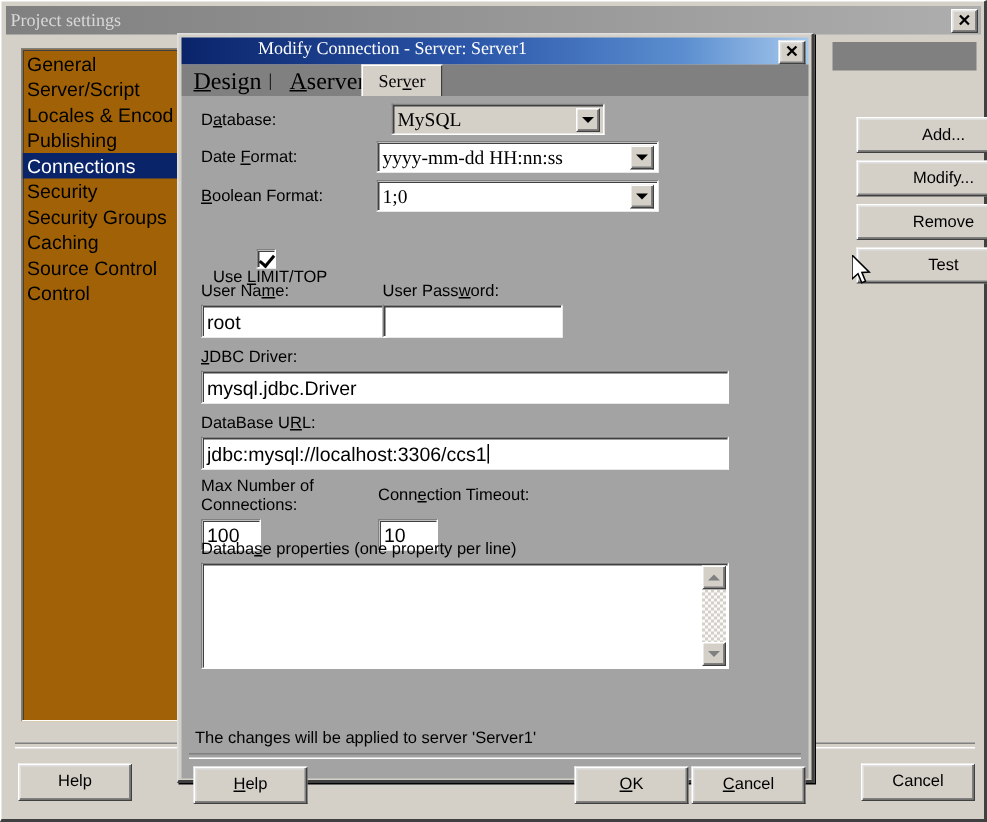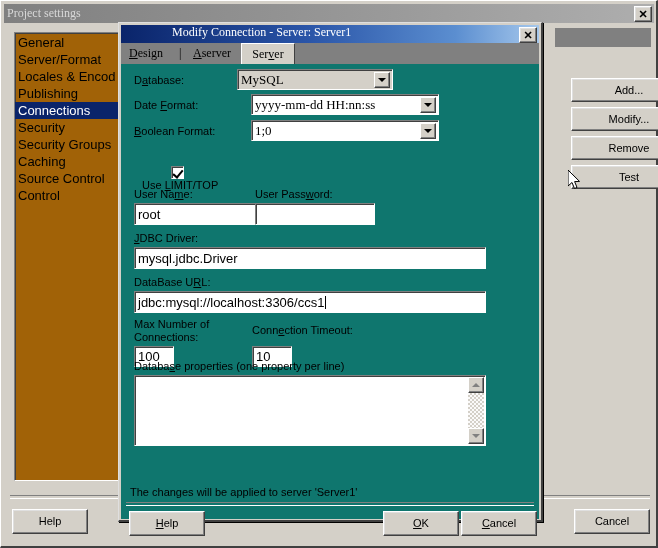--- a/index.html
+++ b/index.html
@@ -180,21 +180,21 @@
   #tabstrip {
     position: absolute;
     left: 2px; top: 20px;
     width: 418px; height: 21px;
     background: #808080;
     box-sizing: border-box;
   }
   .tab-flat {
     position: absolute;
     top: 3px;
-    font-size: 12px;
+    font-size: 16px;
     font-family: "Liberation Serif", serif;
     color: #000;
     white-space: nowrap;
     cursor: default;
   }
   .tab-flat u { text-decoration: underline; }
   #tab-design { left: 8px; }
   #tab-divider { left: 58px; top: 3px; font-size:12px; font-family:"Liberation Serif", serif; position:absolute; color:#000;}
   #tab-advanced { left: 72px; }
   #tab-server {
@@ -213,21 +213,21 @@
     box-sizing: border-box;
     cursor: default;
   }
   #tab-server u { text-decoration: underline; }
 
   
   #dlg-client {
     position: absolute;
     left: 2px; top: 41px;
     width: 418px; height: 455px;
-    background: #0f766e;
+    background: #a3a3a3;
   }
 
   .field-label {
     position: absolute;
     font-size: 11px;
     white-space: nowrap;
   }
   .combo {
     position: absolute;
     border-top: 1px solid #808080;
@@ -409,21 +409,21 @@
 
   <div id="bg-titlebar">
     <span id="bg-title-text">Project settings</span>
     <div id="bg-close" class="btn">✕</div>
   </div>
 
   <div id="bg-grayband"></div>
 
   <div id="sidebar-list">
     <div class="sb-item">General</div>
-    <div class="sb-item">Server/Format</div>
+    <div class="sb-item">Server/Script</div>
     <div class="sb-item">Locales &amp; Encod</div>
     <div class="sb-item">Publishing</div>
     <div class="sb-item selected">Connections</div>
     <div class="sb-item">Security</div>
     <div class="sb-item">Security Groups</div>
     <div class="sb-item">Caching</div>
     <div class="sb-item">Source Control</div>
     <div class="sb-item">Control</div>
   </div>
 
@@ -462,21 +462,21 @@
   <div id="tabstrip">
     <span id="tab-design" class="tab-flat"><u>D</u><span>esign</span></span>
     <span id="tab-divider">|</span>
     <span id="tab-advanced" class="tab-flat"><u>A</u><span>server</span></span>
     <div id="tab-server">Ser<u>v</u>er</div>
   </div>
 
   <div id="dlg-client">
 
     <span class="field-label lbl" style="left:13px; top:10px;">D<u>a</u>tabase:</span>
-    <div class="combo" style="left:116px; top:5px; width:156px; height:21px; background:#d4d0c8;">
+    <div class="combo" style="left:140px; top:5px; width:142px; height:21px; background:#d4d0c8;">
       <span class="cval">MySQL</span>
       <span class="carrow">
           <i></i>
         </span>
     </div>
 
     <span class="field-label lbl" style="left:13px; top:35px;">Date <u>F</u>ormat:</span>
     <div class="combo" style="left:130px; top:30px; width:188px; height:21px; background:#ffffff;">
       <span class="cval">yyyy-mm-dd HH:nn:ss</span>
       <span class="carrow">

